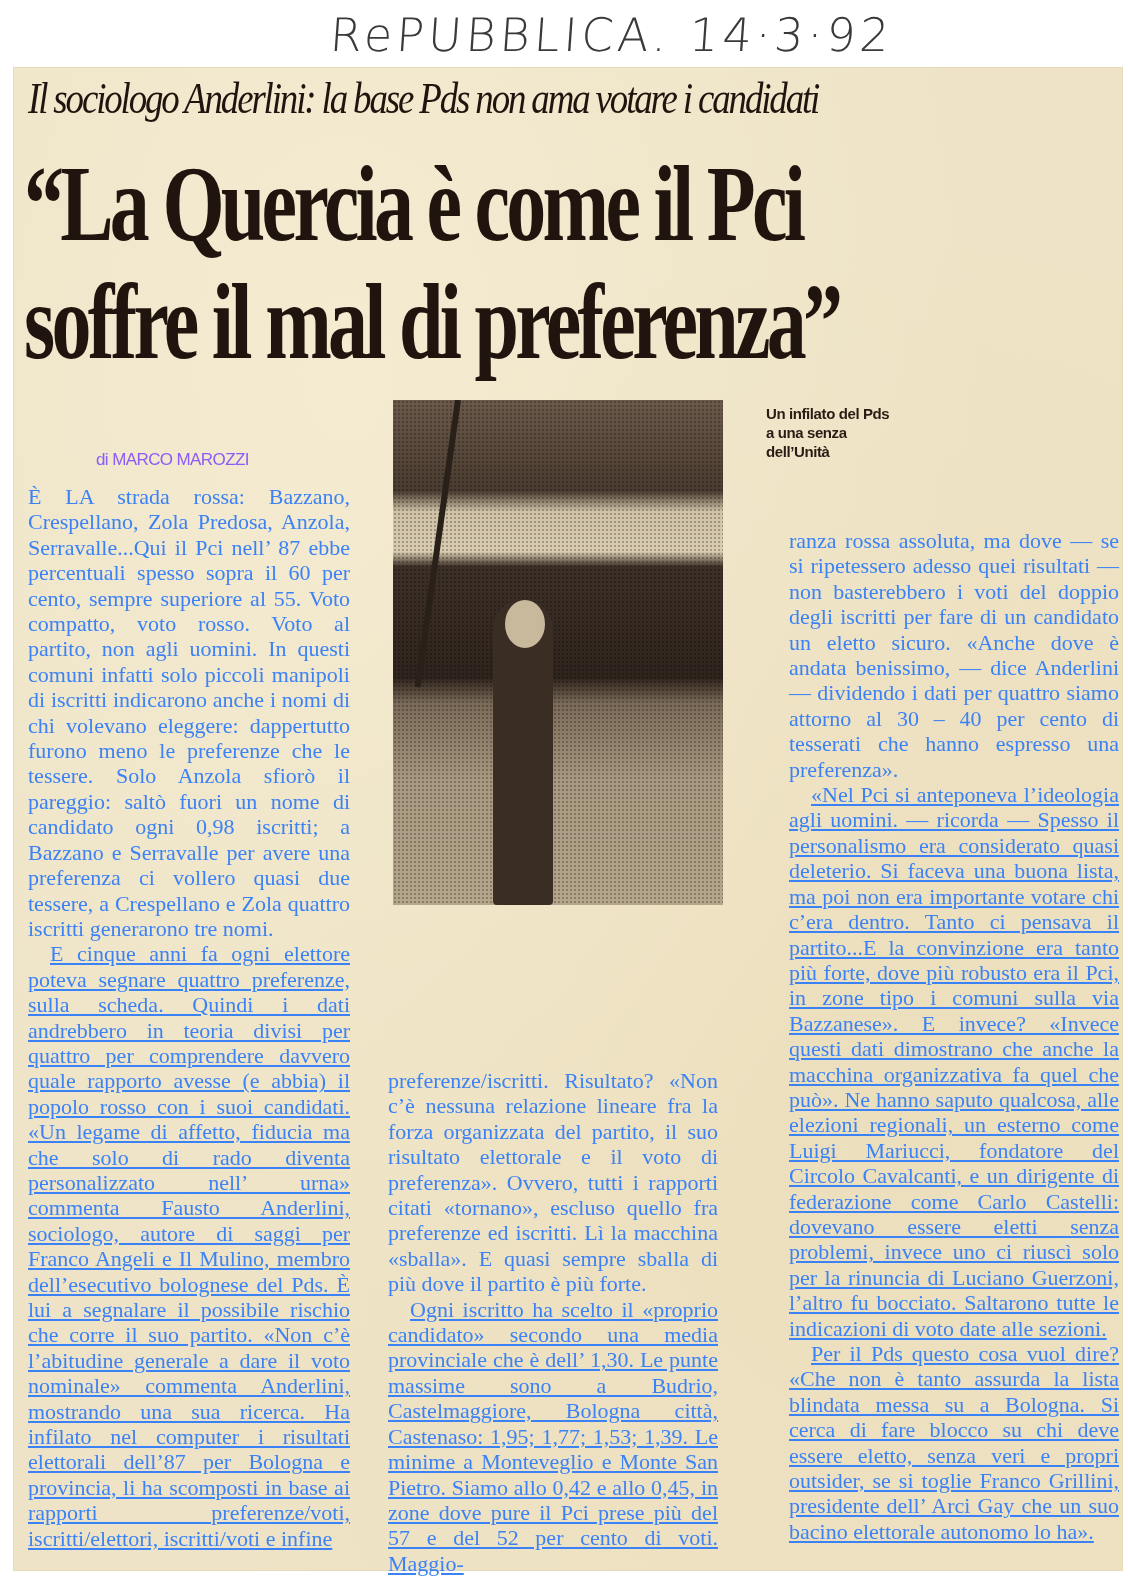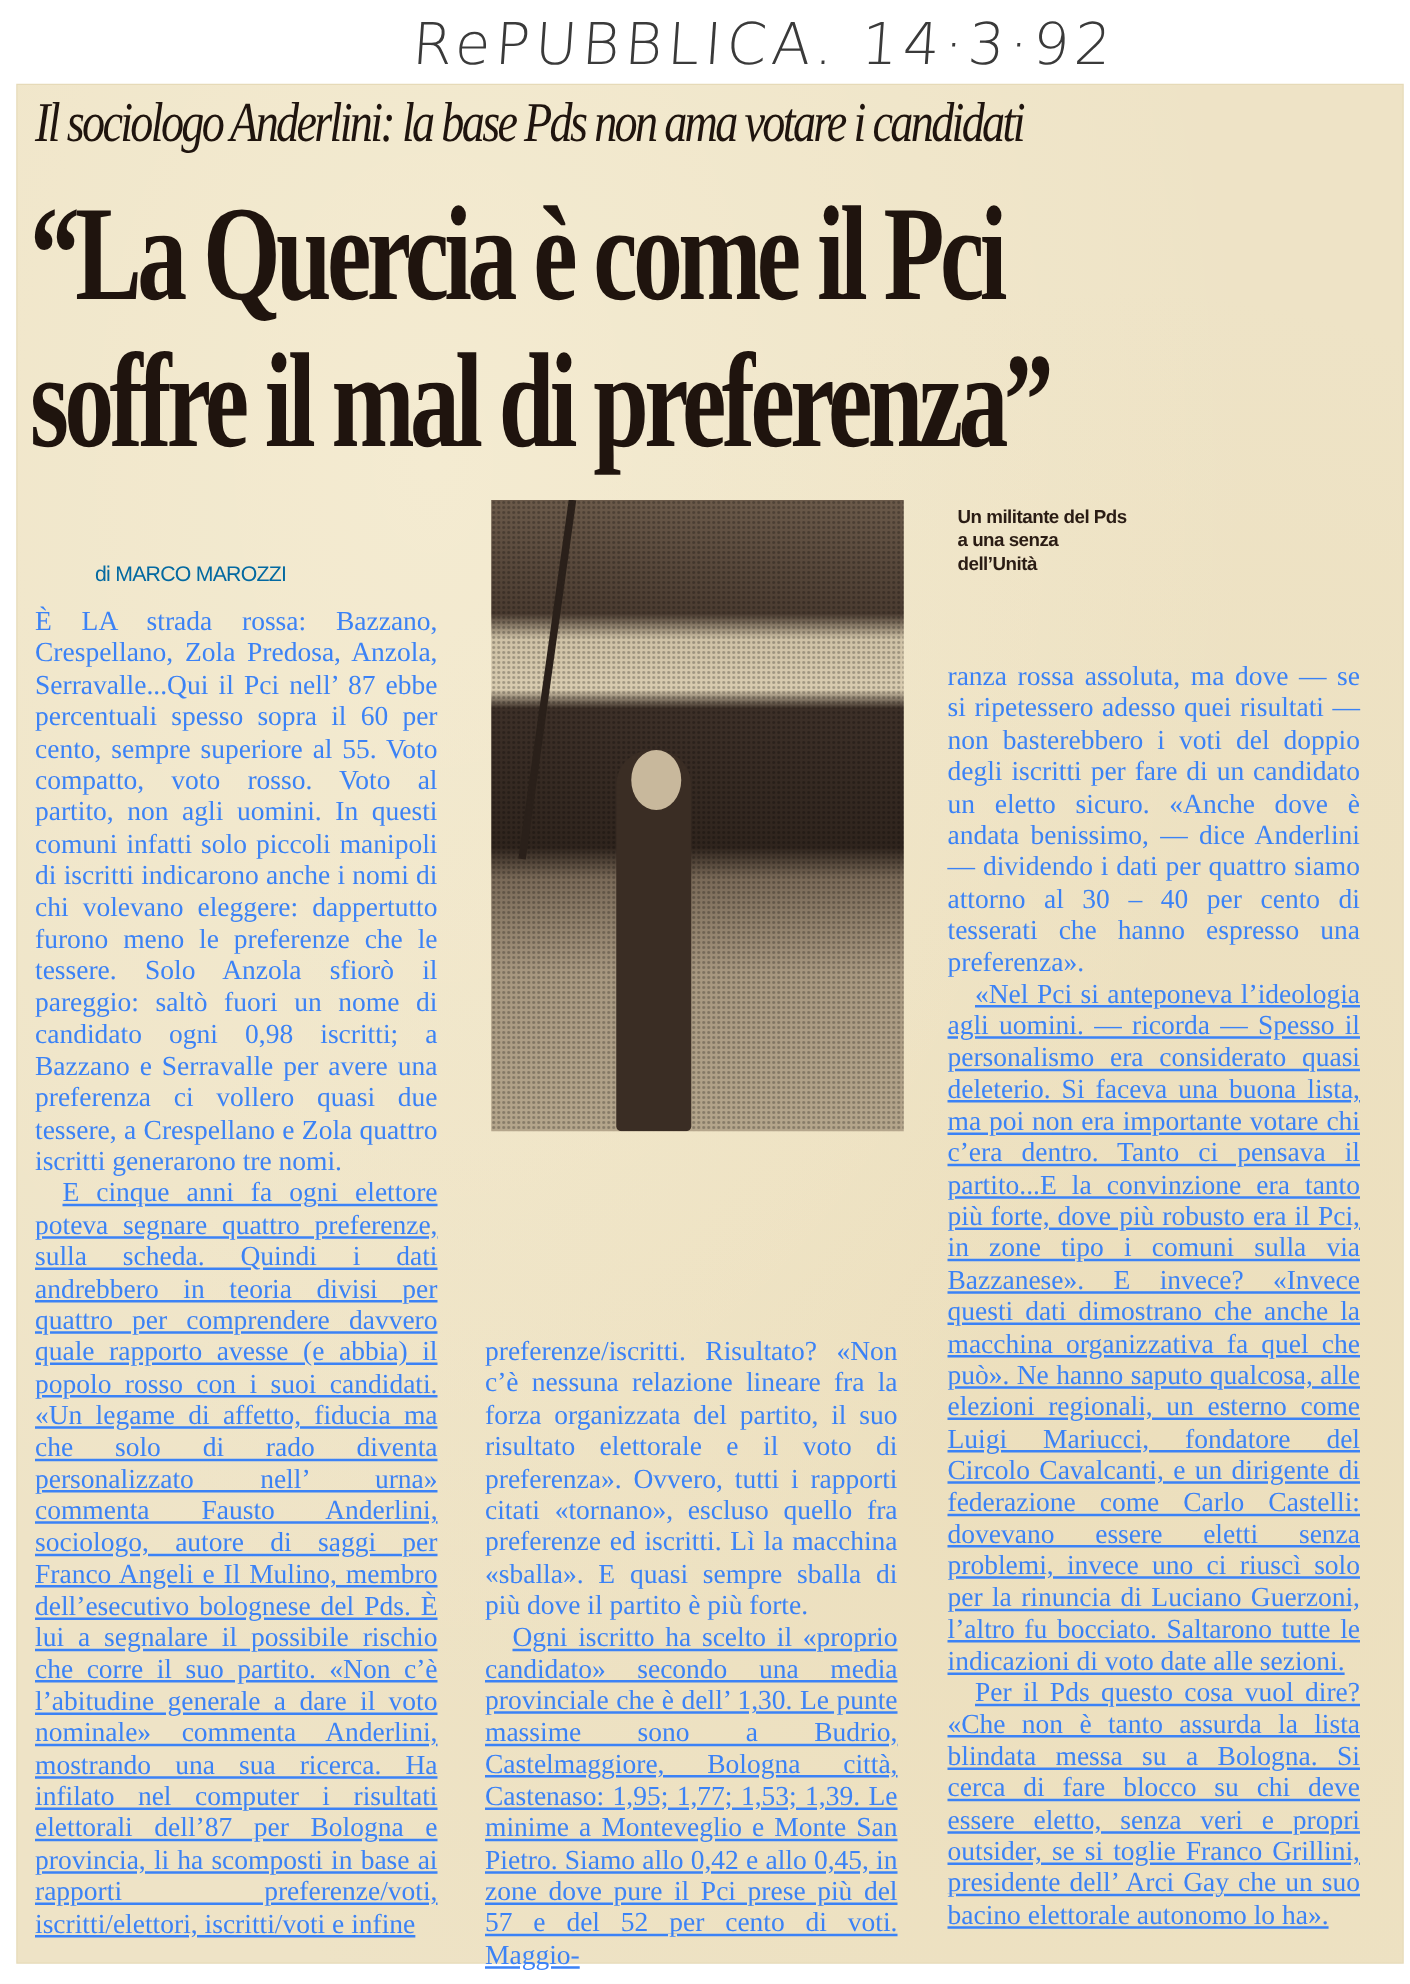--- a/index.html
+++ b/index.html
@@ -29,23 +29,23 @@
   }
 
   .headline {
     position: absolute; left: 24px; top: 145px; width: 1100px;
     font-weight: bold; font-size: 108px; line-height: 118px; letter-spacing: -5px;
     color: #1f140e; white-space: nowrap; transform: scaleX(0.74); transform-origin: left;
   }
   .headline span { display: block; }
 
   .byline {
-    position: absolute; left: 76px; top: 450px;
+    position: absolute; left: 96px; top: 450px;
     font-family: "Liberation Sans", sans-serif; font-size: 17px; letter-spacing: -0.6px;
-    color: #0369a1;
+    color: #8b5cf6;
   }
 
   .col {
     position: absolute; font-size: 22px; line-height: 25.4px; text-align: justify;
     color: #3b82f6; hyphens: manual;
   }
   .col p { margin: 0; }
   .col p.indent { text-indent: 22px; text-decoration: underline; }
   .col1 { left: 28px; top: 484px; width: 322px; }
   .col2 { left: 388px; top: 1068px; width: 330px; }
@@ -105,27 +105,27 @@
   <p class="indent">E cinque anni fa ogni elettore poteva segnare quattro preferenze, sulla scheda. Quindi i dati andrebbero in teoria divisi per quattro per comprendere davvero quale rapporto avesse (e abbia) il popolo rosso con i suoi candidati. «Un legame di affetto, fiducia ma che solo di rado diventa personalizzato nell’ urna» commenta Fausto Anderlini, sociologo, autore di saggi per Franco Angeli e Il Mulino, membro dell’esecutivo bolognese del Pds. È lui a segnalare il possibile rischio che corre il suo partito. «Non c’è l’abitudine generale a dare il voto nominale» commenta Anderlini, mostrando una sua ricerca. Ha infilato nel computer i risultati elettorali dell’87 per Bologna e provincia, li ha scomposti in base ai rapporti preferenze/voti, iscritti/elettori, iscritti/voti e infine</p>
 </div>
 
 <div class="photo">
   <div class="pole"></div>
   <div class="figure"></div>
   <div class="head"></div>
 </div>
 
 <div class="caption">
-  <span>Un militante del Pds</span>
+  <span>Un infilato del Pds</span>
   <span>a una senza</span>
   <span>dell’Unità</span>
 </div>
 
 <div class="col col2">
   <p>preferenze/iscritti. Risultato? «Non c’è nessuna relazione lineare fra la forza organizzata del partito, il suo risultato elettorale e il voto di preferenza». Ovvero, tutti i rapporti citati «tornano», escluso quello fra preferenze ed iscritti. Lì la macchina «sballa». E quasi sempre sballa di più dove il partito è più forte.</p>
   <p class="indent">Ogni iscritto ha scelto il «proprio candidato» secondo una media provinciale che è dell’ 1,30. Le punte massime sono a Budrio, Castelmaggiore, Bologna città, Castenaso: 1,95; 1,77; 1,53; 1,39. Le minime a Monteveglio e Monte San Pietro. Siamo allo 0,42 e allo 0,45, in zone dove pure il Pci prese più del 57 e del 52 per cento di voti. Maggio-</p>
 </div>
 
-<div class="col col3" style="top:528px;">
+<div class="col col3" style="top:528px;margin-left:31px;">
   <p>ranza rossa assoluta, ma dove — se si ripetessero adesso quei risultati — non basterebbero i voti del doppio degli iscritti per fare di un candidato un eletto sicuro. «Anche dove è andata benissimo, — dice Anderlini — dividendo i dati per quattro siamo attorno al 30 – 40 per cento di tesserati che hanno espresso una preferenza».</p>
   <p class="indent">«Nel Pci si anteponeva l’ideologia agli uomini. — ricorda — Spesso il personalismo era considerato quasi deleterio. Si faceva una buona lista, ma poi non era importante votare chi c’era dentro. Tanto ci pensava il partito...E la convinzione era tanto più forte, dove più robusto era il Pci, in zone tipo i comuni sulla via Bazzanese». E invece? «Invece questi dati dimostrano che anche la macchina organizzativa fa quel che può». Ne hanno saputo qualcosa, alle elezioni regionali, un esterno come Luigi Mariucci, fondatore del Circolo Cavalcanti, e un dirigente di federazione come Carlo Castelli: dovevano essere eletti senza problemi, invece uno ci riuscì solo per la rinuncia di Luciano Guerzoni, l’altro fu bocciato. Saltarono tutte le indicazioni di voto date alle sezioni.</p>
   <p class="indent">Per il Pds questo cosa vuol dire? «Che non è tanto assurda la lista blindata messa su a Bologna. Si cerca di fare blocco su chi deve essere eletto, senza veri e propri outsider, se si toglie Franco Grillini, presidente dell’ Arci Gay che un suo bacino elettorale autonomo lo ha».</p>
 </div>
 
 </body></html>

